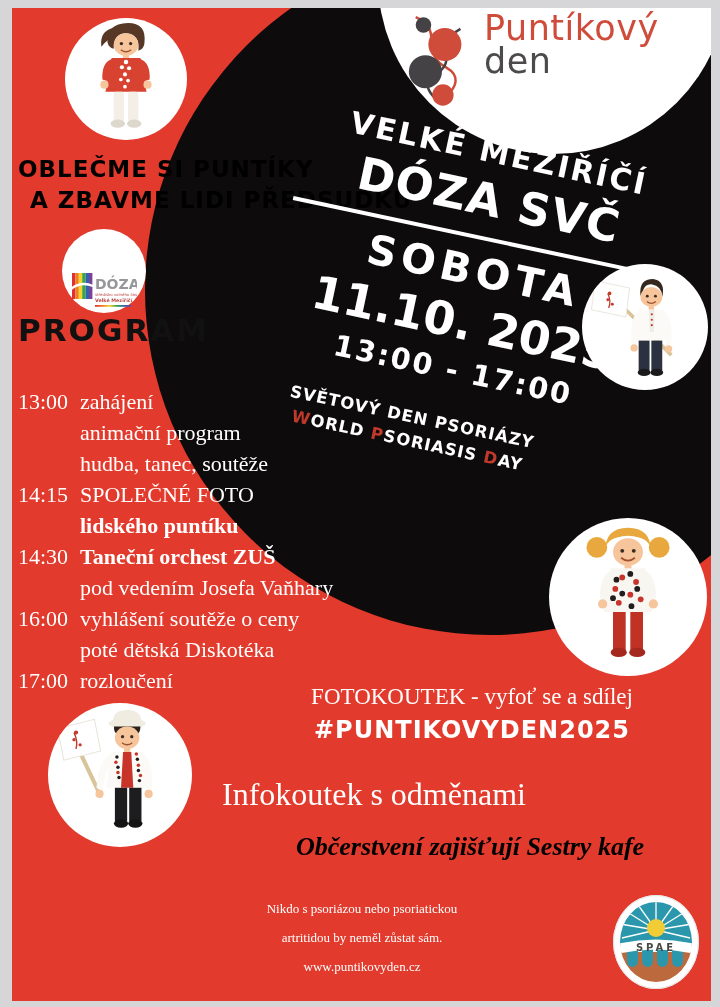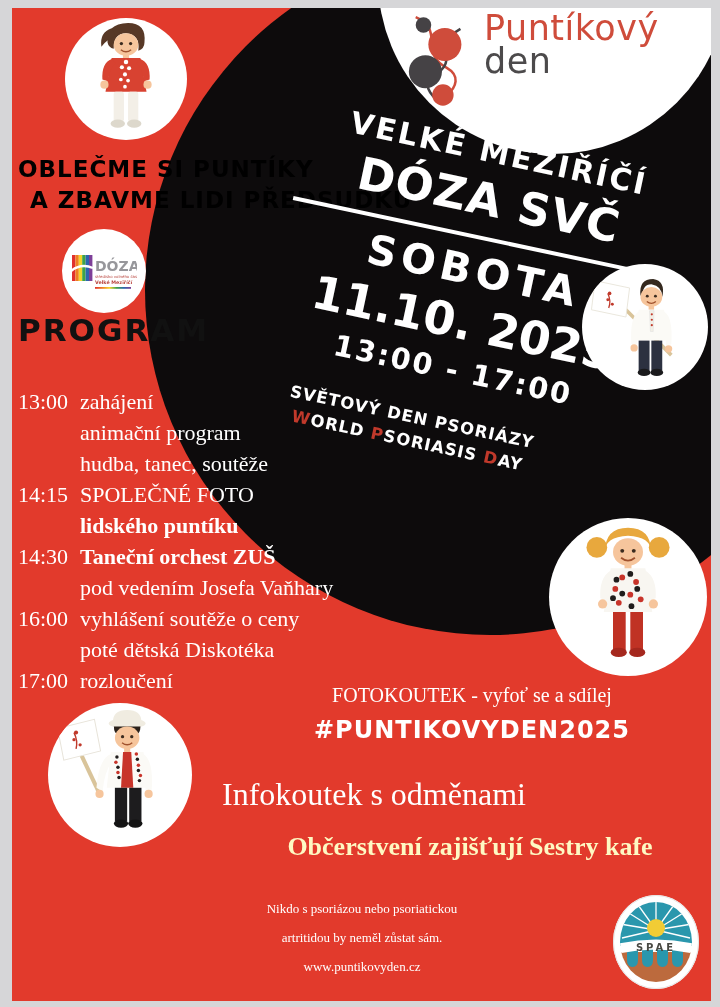--- a/index.html
+++ b/index.html
@@ -23,40 +23,40 @@
   .logo-text{margin-left:8px;line-height:33px;font-size:35px;letter-spacing:0.5px;}
   .logo-line1{color:var(--logo-red);}
   .logo-line2{color:var(--logo-gray);}
   .fig-circle{background:#ffffff;z-index:3;display:flex;align-items:center;justify-content:center;overflow:hidden;}
   .fc-tl{left:53px;top:10px;width:122px;height:122px;}
   .fc-boy-right{left:570px;top:256px;width:126px;height:126px;}
   .fc-girl-right{left:537px;top:510px;width:158px;height:158px;}
   .fc-boy-bl{left:36px;top:695px;width:144px;height:144px;}
   .headline{left:6px;top:146px;z-index:2;color:#000000;font-weight:bold;font-size:23px;letter-spacing:1px;line-height:31px;white-space:nowrap;}
   .headline .l2{padding-left:12px;}
-  .doza-circle{left:50px;top:221px;width:84px;height:84px;background:#fff;z-index:3;display:flex;align-items:center;justify-content:center;}
+  .doza-circle{left:50px;top:221px;width:84px;height:84px;background:#fff;z-index:3;display:flex;align-items:flex-end;justify-content:center;}
   .program-title{left:6px;top:304px;z-index:2;color:#111;font-weight:bold;font-size:31px;letter-spacing:2px;}
   .program-list{left:6px;top:378px;z-index:2;color:#fff;font-family:"Liberation Serif",serif;font-size:22px;width:360px;}
   .p-row{display:flex;line-height:31px;}
   .p-time{width:62px;flex:none;}
   .p-text{flex:1;}
   .p-row.bold .p-text{font-weight:bold;}
   .event{left:275px;top:126px;width:390px;z-index:2;color:#fff;text-align:center;transform:rotate(12deg);transform-origin:50% 30%;font-weight:bold;white-space:nowrap;}
   .ev-city{font-size:30px;letter-spacing:2.5px;}
   .ev-venue{font-size:45px;letter-spacing:1px;margin-top:4px;}
   .ev-divider{width:352px;height:4px;background:#fff;margin:10px auto 8px;transform:translateX(-16px);}
   .ev-day{font-size:41px;letter-spacing:5px;margin-top:4px;}
   .ev-date{font-size:46px;margin-top:2px;}
   .ev-time{font-size:29px;letter-spacing:2px;margin-top:4px;}
   .ev-tags{margin-top:26px;transform:translateX(-30px);font-size:16.5px;letter-spacing:1px;line-height:24px;}
   .ev-tags .red{color:var(--accent-red);}
-  .foto-line{left:240px;top:676px;width:440px;text-align:center;z-index:2;color:#fff;font-family:"Liberation Serif",serif;font-size:20px;}
+  .foto-line{left:240px;top:676px;width:440px;text-align:center;z-index:2;color:#fff;font-family:"Liberation Serif",serif;font-size:23px;}
   .hashtag{left:240px;top:708px;width:440px;text-align:center;z-index:2;color:#fff;font-weight:bold;font-size:24px;letter-spacing:1px;}
   .info-line{left:210px;top:768px;z-index:2;color:#fff;font-family:"Liberation Serif",serif;font-size:32px;}
-  .catering-line{left:238px;top:824px;width:440px;text-align:center;z-index:2;color:#fef9c3;font-family:"Liberation Serif",serif;font-size:26px;font-weight:bold;}
+  .catering-line{left:238px;top:824px;width:440px;text-align:center;z-index:2;color:#000000;font-family:"Liberation Serif",serif;font-size:26px;font-weight:bold;font-style:italic;}
   .footer-block{left:95px;top:886px;width:510px;text-align:center;z-index:2;color:#fff;font-family:"Liberation Serif",serif;font-size:13px;line-height:29px;}
   .spae{left:600px;top:886px;width:88px;height:96px;z-index:3;}
 </style>
 </head>
 <body>
 
 <div class="frame">
   <div class="poster">
 
     <div class="abs circle black-circle"></div>

